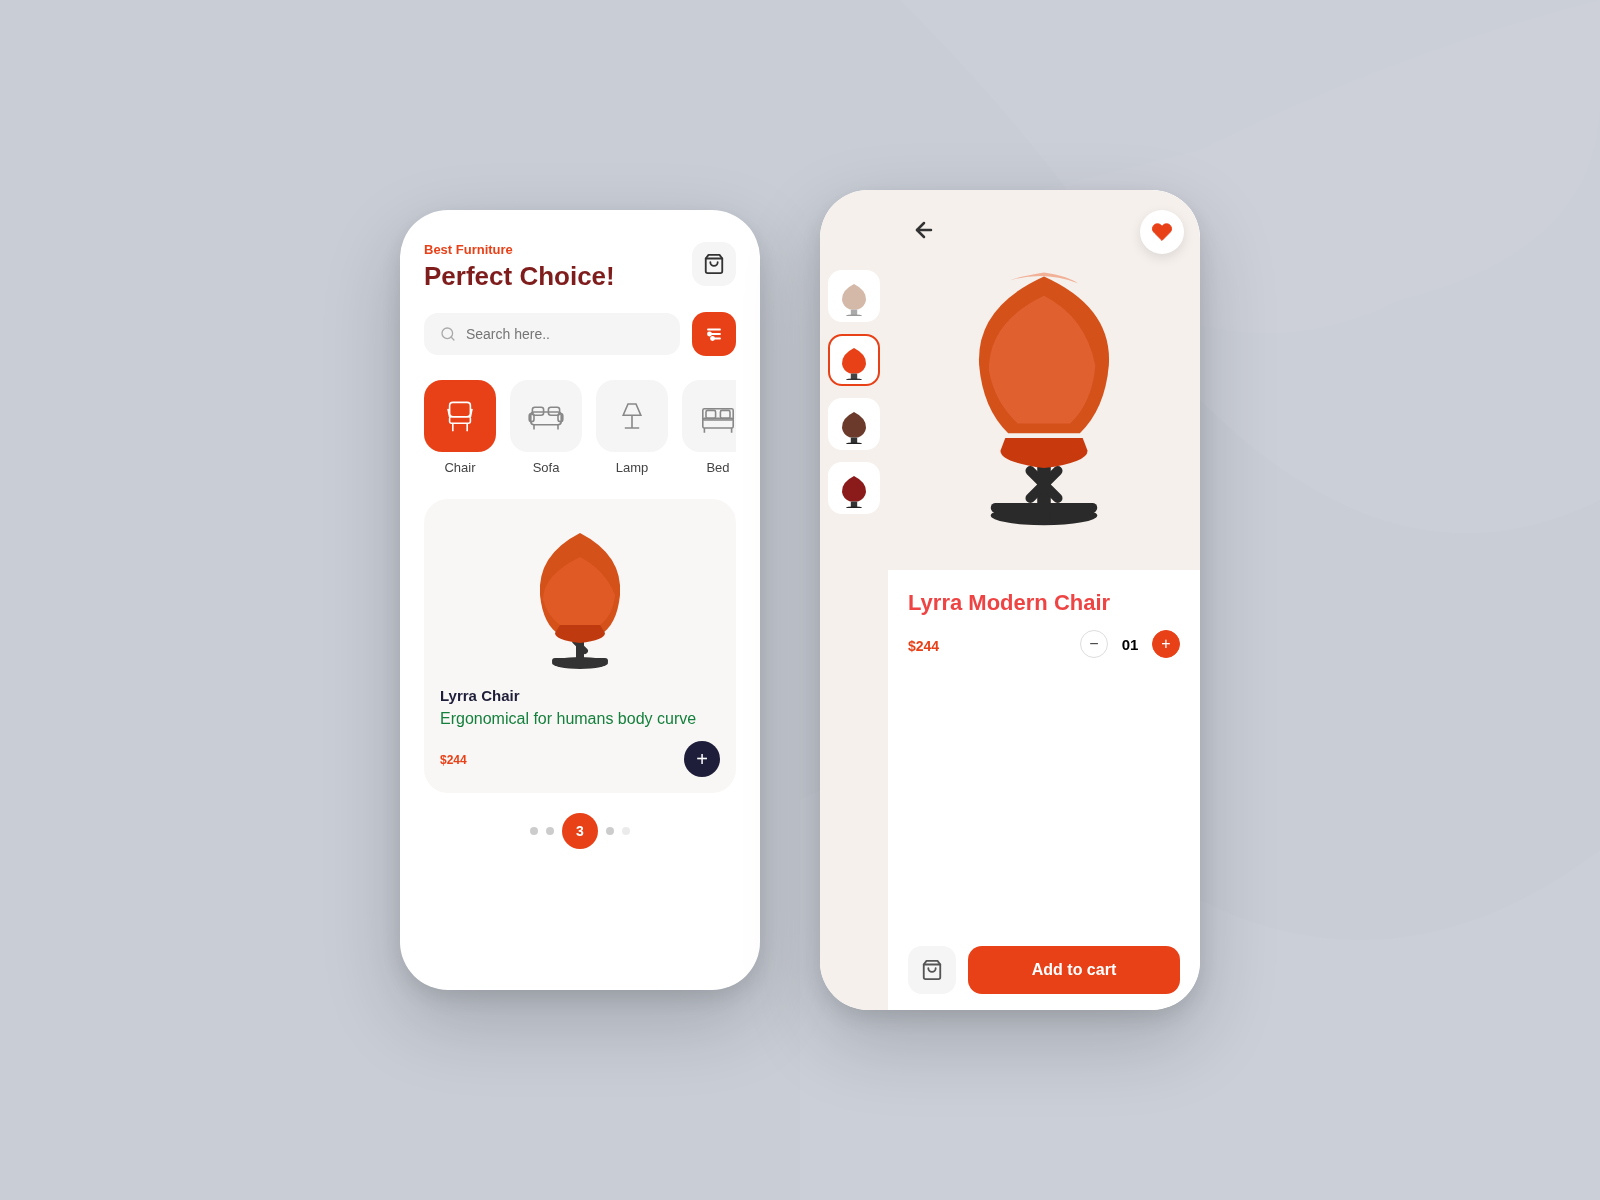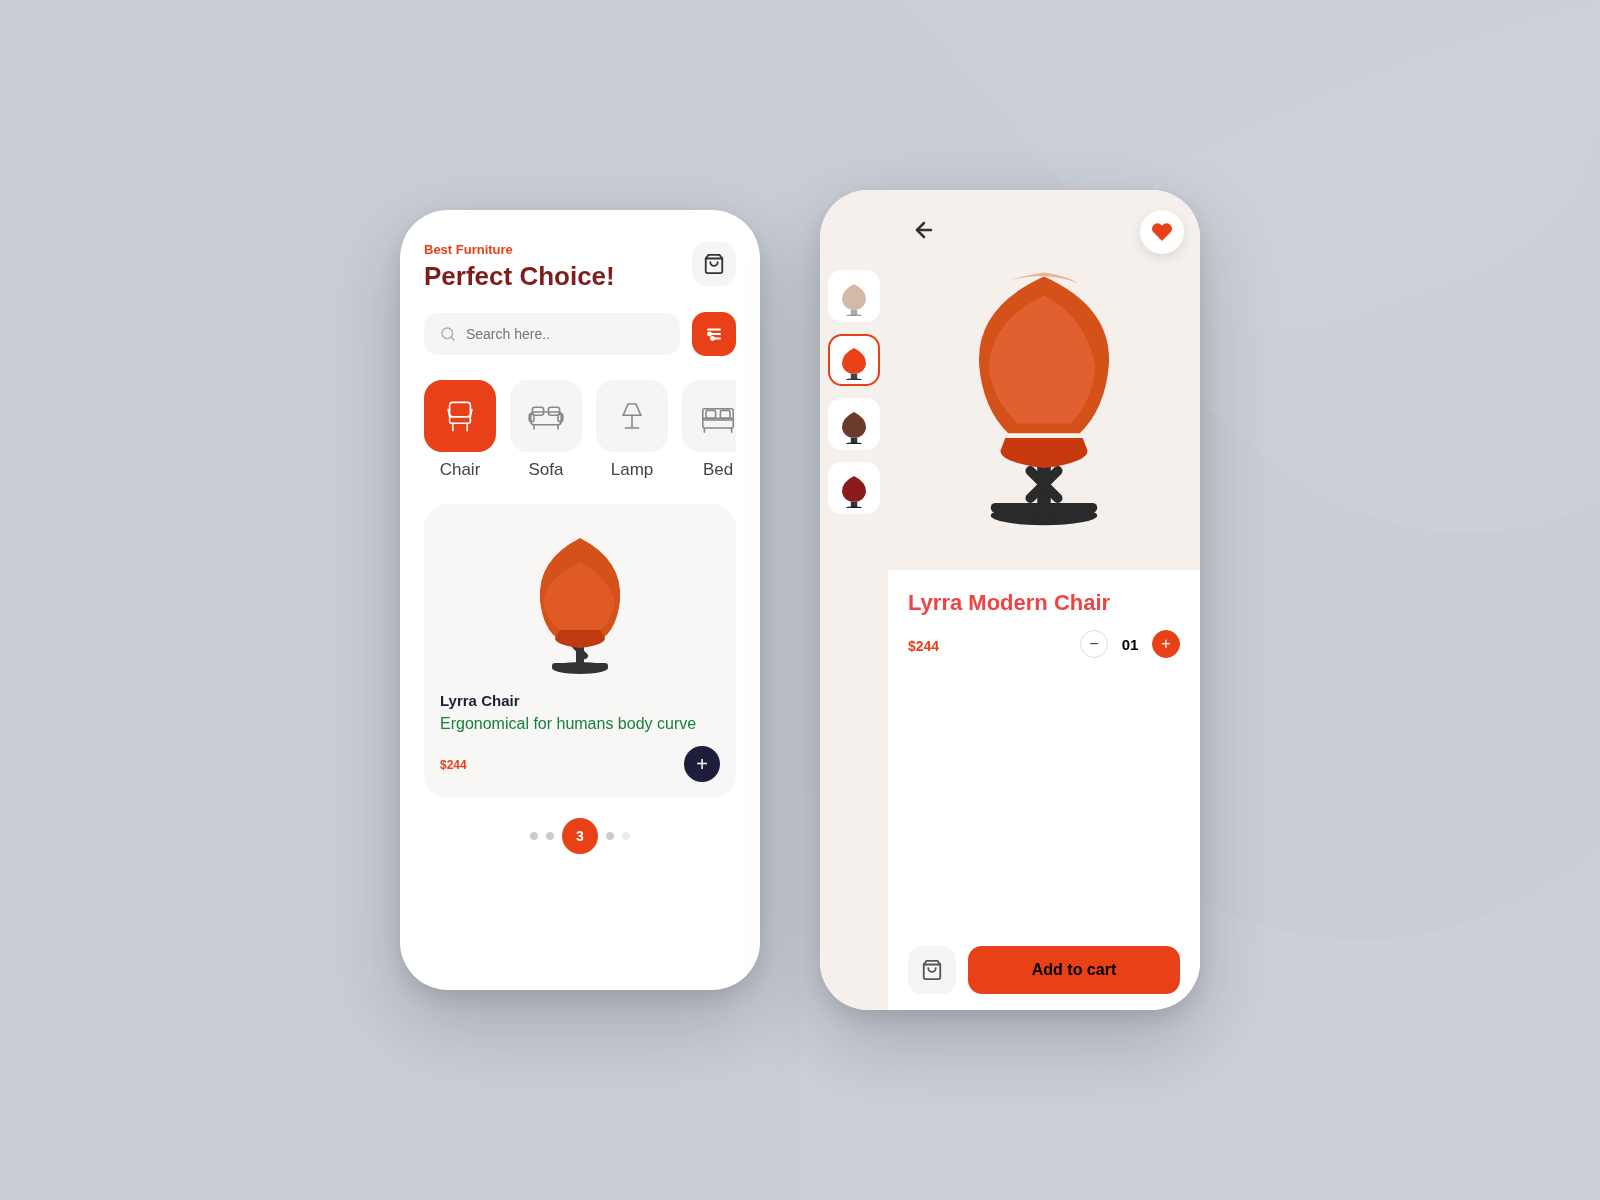--- a/index.html
+++ b/index.html
@@ -154,21 +154,21 @@
 
     .category-icon-box.active {
       background: #e84118;
     }
 
     .category-icon-box.inactive {
       background: #f5f5f5;
     }
 
     .category-label {
-      font-size: 17px;
+      font-size: 13px;
       color: #444;
       font-weight: 500;
     }
 
     
     .products-grid {
       display: flex;
       gap: 16px;
       overflow: hidden;
     }
@@ -444,21 +444,21 @@
       border: none;
       flex-shrink: 0;
     }
 
     .add-to-cart-btn {
       flex: 1;
       height: 48px;
       background: #e84118;
       border: none;
       border-radius: 14px;
-      color: #000000;
+      color: #ffffff;
       font-size: 16px;
       font-weight: 700;
       cursor: pointer;
     }
   </style>
 </head>
 <body>
 
 <div class="bg-wave">
   <svg viewBox="0 0 1600 1200" preserveAspectRatio="none">

